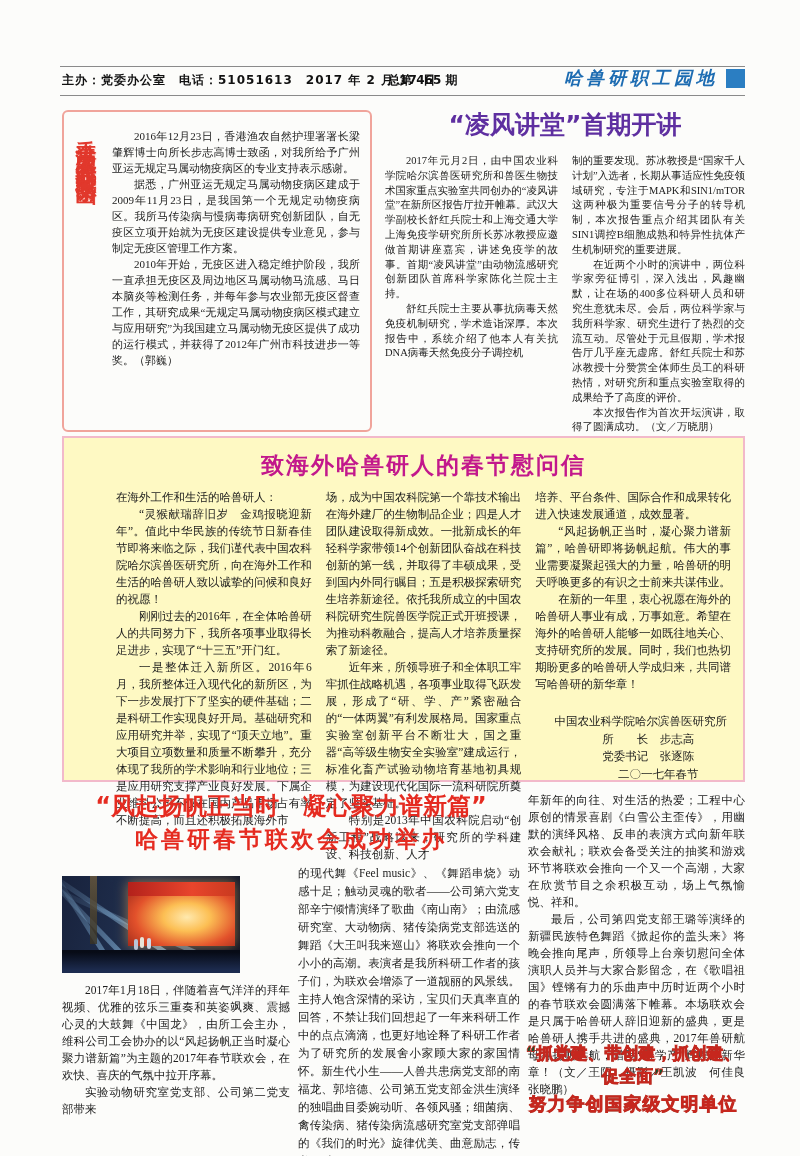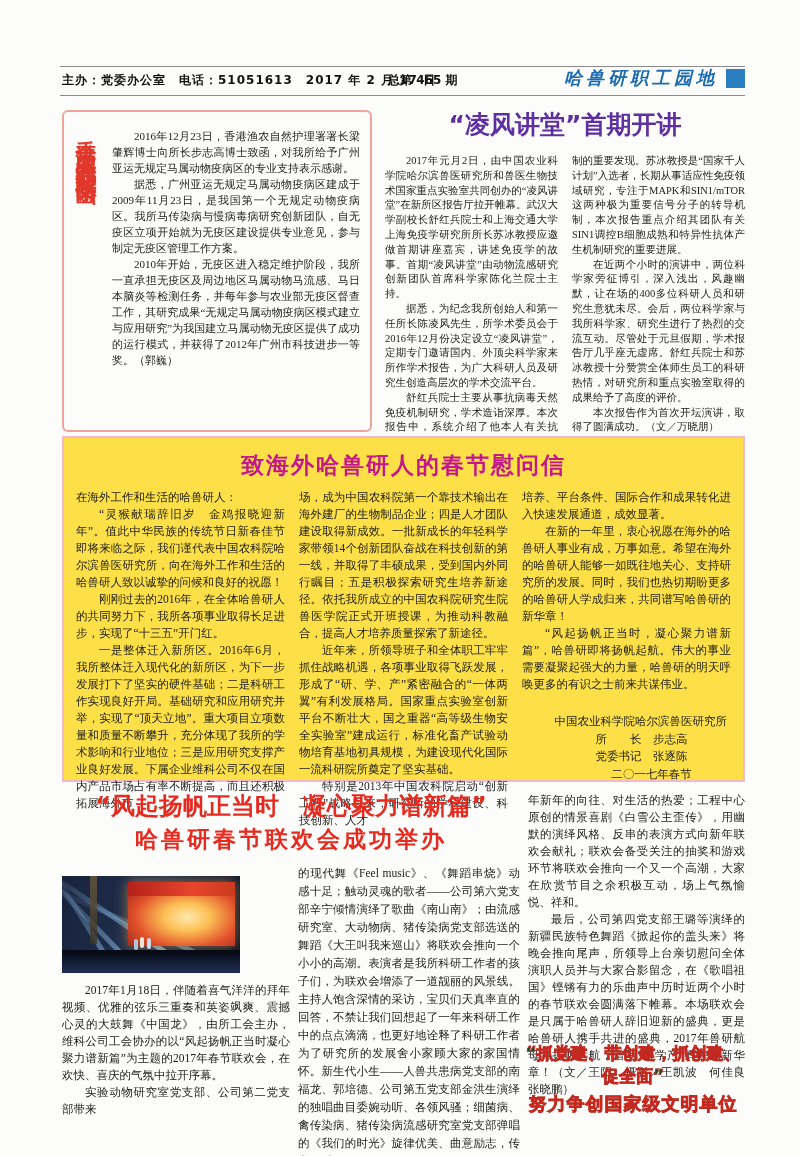--- a/index.html
+++ b/index.html
@@ -21,22 +21,22 @@
   p{margin:0;text-indent:2em;text-align:justify;}
   p.cont{text-indent:0;}
   p.salutation{text-indent:0;}
   
   .a2{position:absolute;left:385px;top:108px;width:360px;}
   .a2-title{text-align:center;font:bold 25px "DejaVu Sans","Liberation Sans",sans-serif;color:#5e2fa0;}
   .a2-sub{text-align:center;font:bold 15px "DejaVu Serif","Liberation Serif",serif;color:#5e2fa0;margin-top:6px;}
   .a2-cols{display:flex;gap:14px;margin-top:13px;}
   .a2-col{width:173px;font-size:10.5px;line-height:14.8px;}
   
-  .letter{position:absolute;left:62px;top:436px;width:683px;height:346px;background:#fde047;
-          border:2px solid #f2b9ca;box-sizing:border-box;}
+  .letter{position:absolute;left:62px;top:436px;width:683px;height:346px;background:#fef9c3;
+          border:2px solid #f2b9ca;box-sizing:border-box;padding-left:40px;}
   .letter-title{text-align:center;margin-top:12px;font:bold 23px "DejaVu Sans","Liberation Sans",sans-serif;color:#c2188c;letter-spacing:2px;}
   .letter-cols{display:flex;gap:14px;padding:8px 12px 0 12px;justify-content:space-between;}
   .letter-col{flex:1;font-size:11.5px;line-height:17px;}
   .sig{margin-top:20px;line-height:17.5px;}
   .sig div{text-indent:0;}
   .sig-inst{text-align:right;padding-right:4px;}
   .sig-mid{text-align:center;padding-left:30px;}
   .sig-date{text-align:center;padding-left:50px;}
   
   .g-title1{position:absolute;left:62px;top:790px;width:458px;text-align:center;
@@ -93,21 +93,20 @@
       <p>据悉，广州亚运无规定马属动物疫病区建成于2009年11月23日，是我国第一个无规定动物疫病区。我所马传染病与慢病毒病研究创新团队，自无疫区立项开始就为无疫区建设提供专业意见，参与制定无疫区管理工作方案。</p>
       <p>2010年开始，无疫区进入稳定维护阶段，我所一直承担无疫区及周边地区马属动物马流感、马日本脑炎等检测任务，并每年参与农业部无疫区督查工作，其研究成果“无规定马属动物疫病区模式建立与应用研究”为我国建立马属动物无疫区提供了成功的运行模式，并获得了2012年广州市科技进步一等奖。（郭巍）</p>
     </div>
   </div>
 
   <div class="a2">
     <div class="a2-title">“凌风讲堂”首期开讲</div>
     <div class="a2-cols">
       <div class="a2-col">
         <p>2017年元月2日，由中国农业科学院哈尔滨兽医研究所和兽医生物技术国家重点实验室共同创办的“凌风讲堂”在新所区报告厅拉开帷幕。武汉大学副校长舒红兵院士和上海交通大学上海免疫学研究所所长苏冰教授应邀做首期讲座嘉宾，讲述免疫学的故事。首期“凌风讲堂”由动物流感研究创新团队首席科学家陈化兰院士主持。</p>
-        <p>据悉，为纪念我所创始人和第一任所长陈凌风先生，所学术委员会于2016年12月份决定设立“凌风讲堂”，定期专门邀请国内、外顶尖科学家来所作学术报告，为广大科研人员及研究生创造高层次的学术交流平台。</p>
         <p>舒红兵院士主要从事抗病毒天然免疫机制研究，学术造诣深厚。本次报告中，系统介绍了他本人有关抗DNA病毒天然免疫分子调控机</p>
       </div>
       <div class="a2-col">
         <p class="cont">制的重要发现。苏冰教授是“国家千人计划”入选者，长期从事适应性免疫领域研究，专注于MAPK和SIN1/mTOR这两种极为重要信号分子的转导机制，本次报告重点介绍其团队有关SIN1调控B细胞成熟和特异性抗体产生机制研究的重要进展。</p>
         <p>在近两个小时的演讲中，两位科学家旁征博引，深入浅出，风趣幽默，让在场的400多位科研人员和研究生意犹未尽。会后，两位科学家与我所科学家、研究生进行了热烈的交流互动。尽管处于元旦假期，学术报告厅几乎座无虚席。舒红兵院士和苏冰教授十分赞赏全体师生员工的科研热情，对研究所和重点实验室取得的成果给予了高度的评价。</p>
         <p>本次报告作为首次开坛演讲，取得了圆满成功。（文／万晓朋）</p>
       </div>
     </div>
   </div>
 
@@ -120,22 +119,22 @@
         <p>刚刚过去的2016年，在全体哈兽研人的共同努力下，我所各项事业取得长足进步，实现了“十三五”开门红。</p>
         <p>一是整体迁入新所区。2016年6月，我所整体迁入现代化的新所区，为下一步发展打下了坚实的硬件基础；二是科研工作实现良好开局。基础研究和应用研究并举，实现了“顶天立地”。重大项目立项数量和质量不断攀升，充分体现了我所的学术影响和行业地位；三是应用研究支撑产业良好发展。下属企业维科公司不仅在国内产品市场占有率不断提高，而且还积极拓展海外市</p>
       </div>
       <div class="letter-col">
         <p class="cont">场，成为中国农科院第一个靠技术输出在海外建厂的生物制品企业；四是人才团队建设取得新成效。一批新成长的年轻科学家带领14个创新团队奋战在科技创新的第一线，并取得了丰硕成果，受到国内外同行瞩目；五是积极探索研究生培养新途径。依托我所成立的中国农科院研究生院兽医学院正式开班授课，为推动科教融合，提高人才培养质量探索了新途径。</p>
         <p>近年来，所领导班子和全体职工牢牢抓住战略机遇，各项事业取得飞跃发展，形成了“研、学、产”紧密融合的“一体两翼”有利发展格局。国家重点实验室创新平台不断壮大，国之重器“高等级生物安全实验室”建成运行，标准化畜产试验动物培育基地初具规模，为建设现代化国际一流科研院所奠定了坚实基础。</p>
         <p>特别是2013年中国农科院启动“创新工程”战略以来，研究所的学科建设、科技创新、人才</p>
       </div>
       <div class="letter-col">
         <p class="cont">培养、平台条件、国际合作和成果转化进入快速发展通道，成效显著。</p>
+        <p>“风起扬帆正当时，凝心聚力谱新篇”，哈兽研即将扬帆起航。伟大的事业需要凝聚起强大的力量，哈兽研的明天呼唤更多的有识之士前来共谋伟业。</p>
         <p>在新的一年里，衷心祝愿在海外的哈兽研人事业有成，万事如意。希望在海外的哈兽研人能够一如既往地关心、支持研究所的发展。同时，我们也热切期盼更多的哈兽研人学成归来，共同谱写哈兽研的新华章！</p>
-        <p>“风起扬帆正当时，凝心聚力谱新篇”，哈兽研即将扬帆起航。伟大的事业需要凝聚起强大的力量，哈兽研的明天呼唤更多的有识之士前来共谋伟业。</p>
         <div class="sig">
           <div class="sig-inst">中国农业科学院哈尔滨兽医研究所</div>
           <div class="sig-mid">所　　长　步志高</div>
           <div class="sig-mid">党委书记　张逐陈</div>
           <div class="sig-date">二〇一七年春节</div>
         </div>
       </div>
     </div>
   </div>
 

